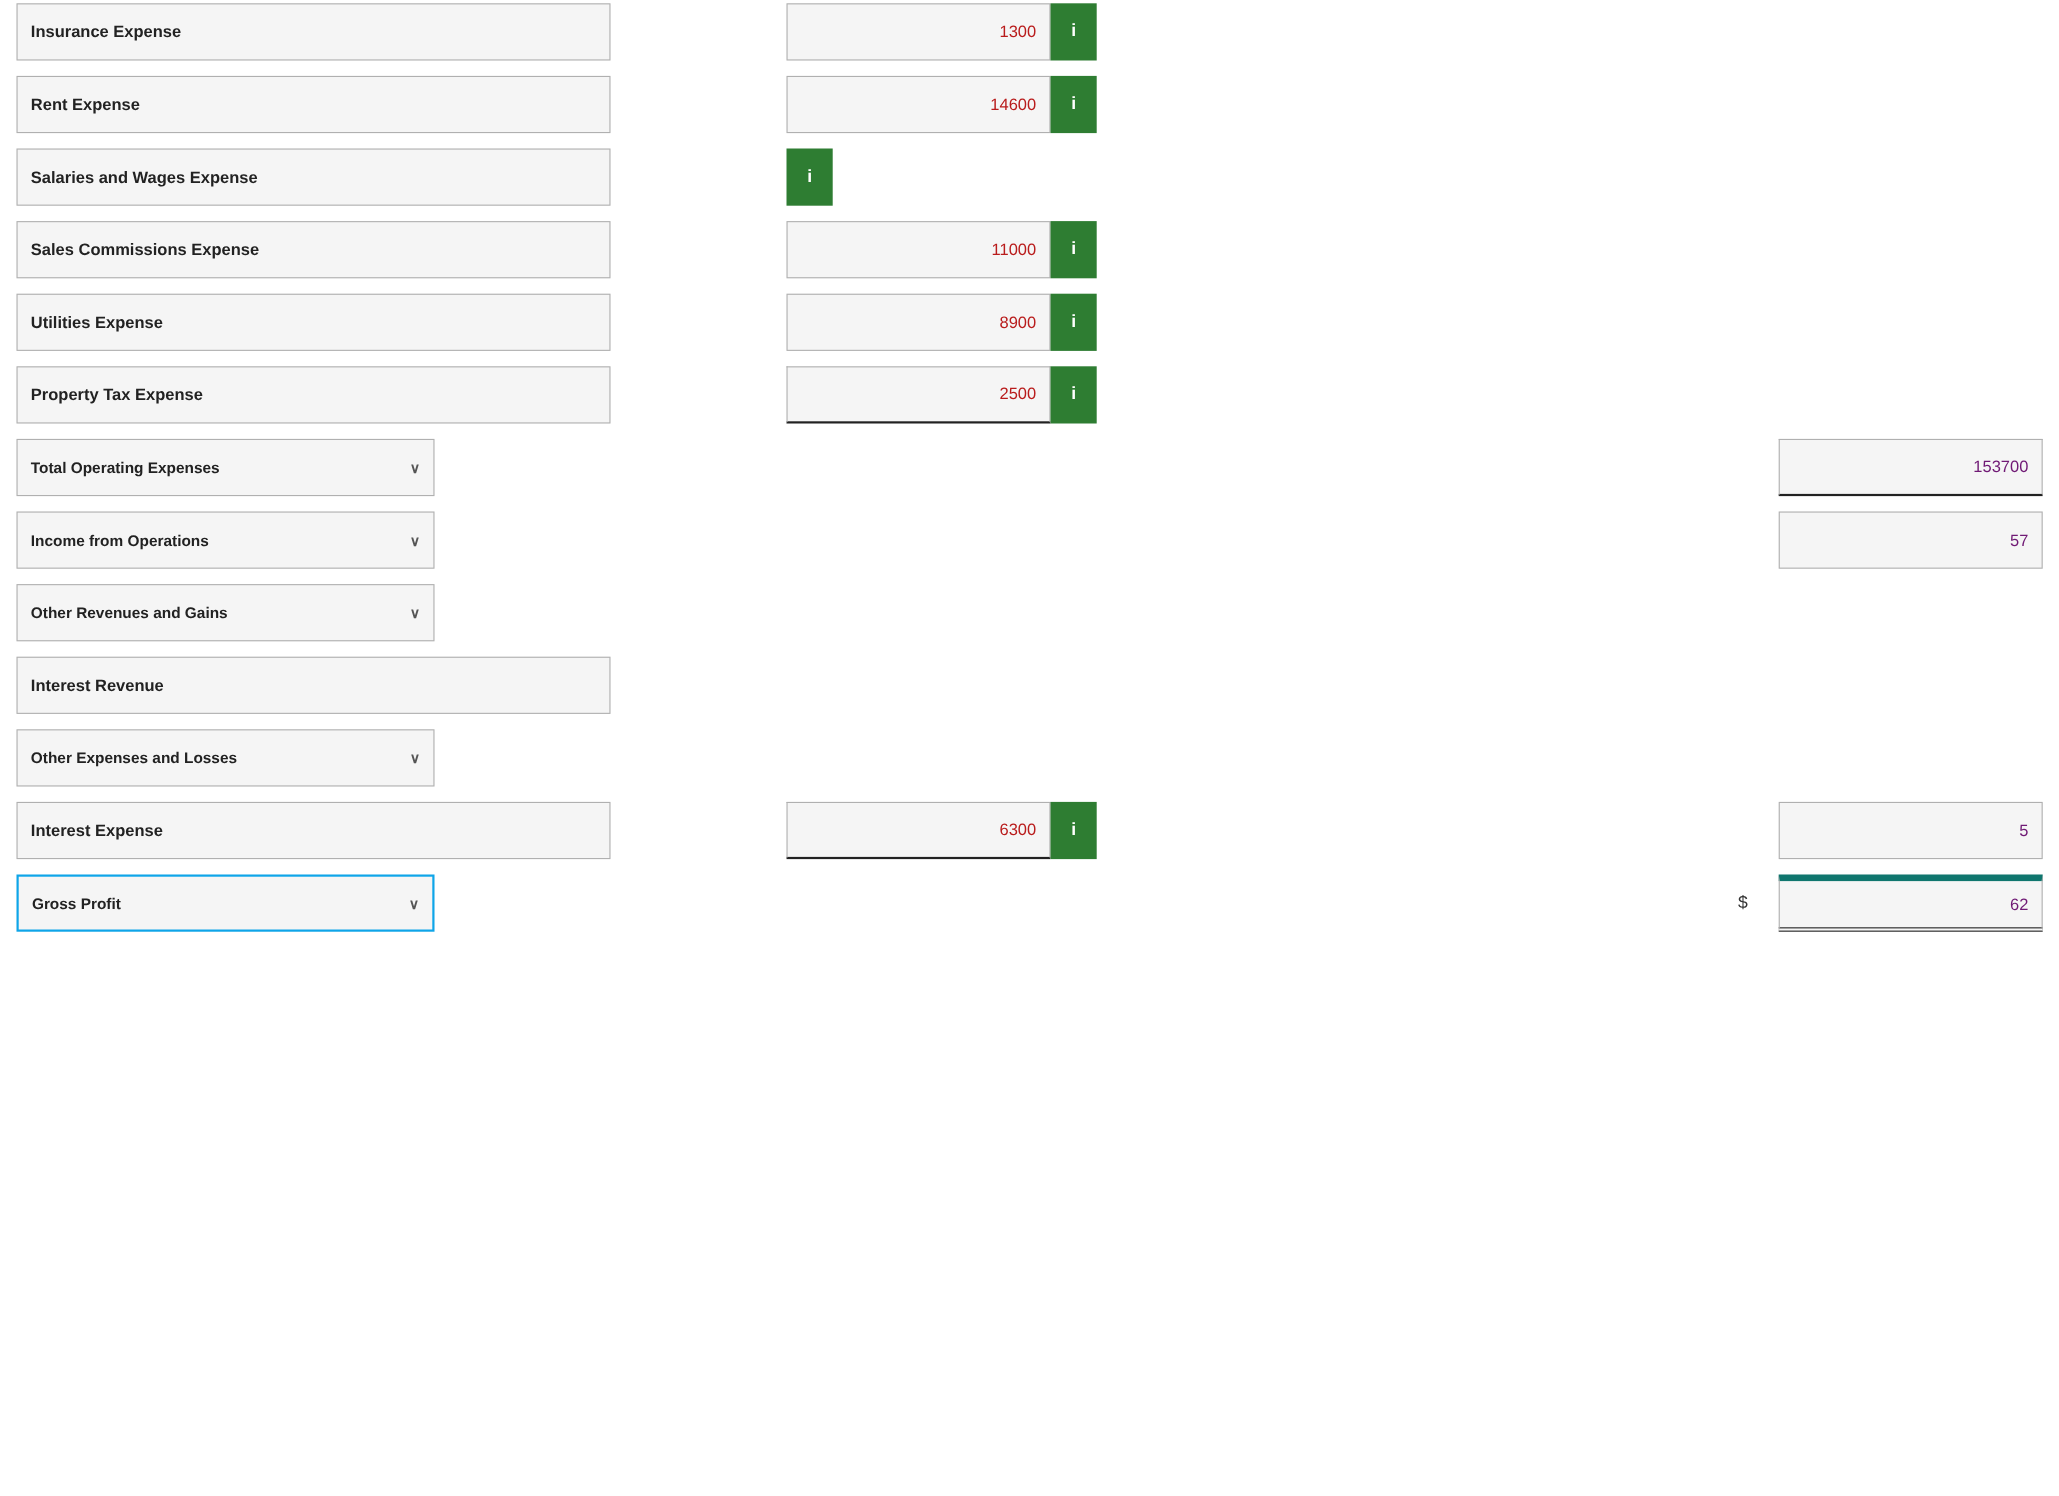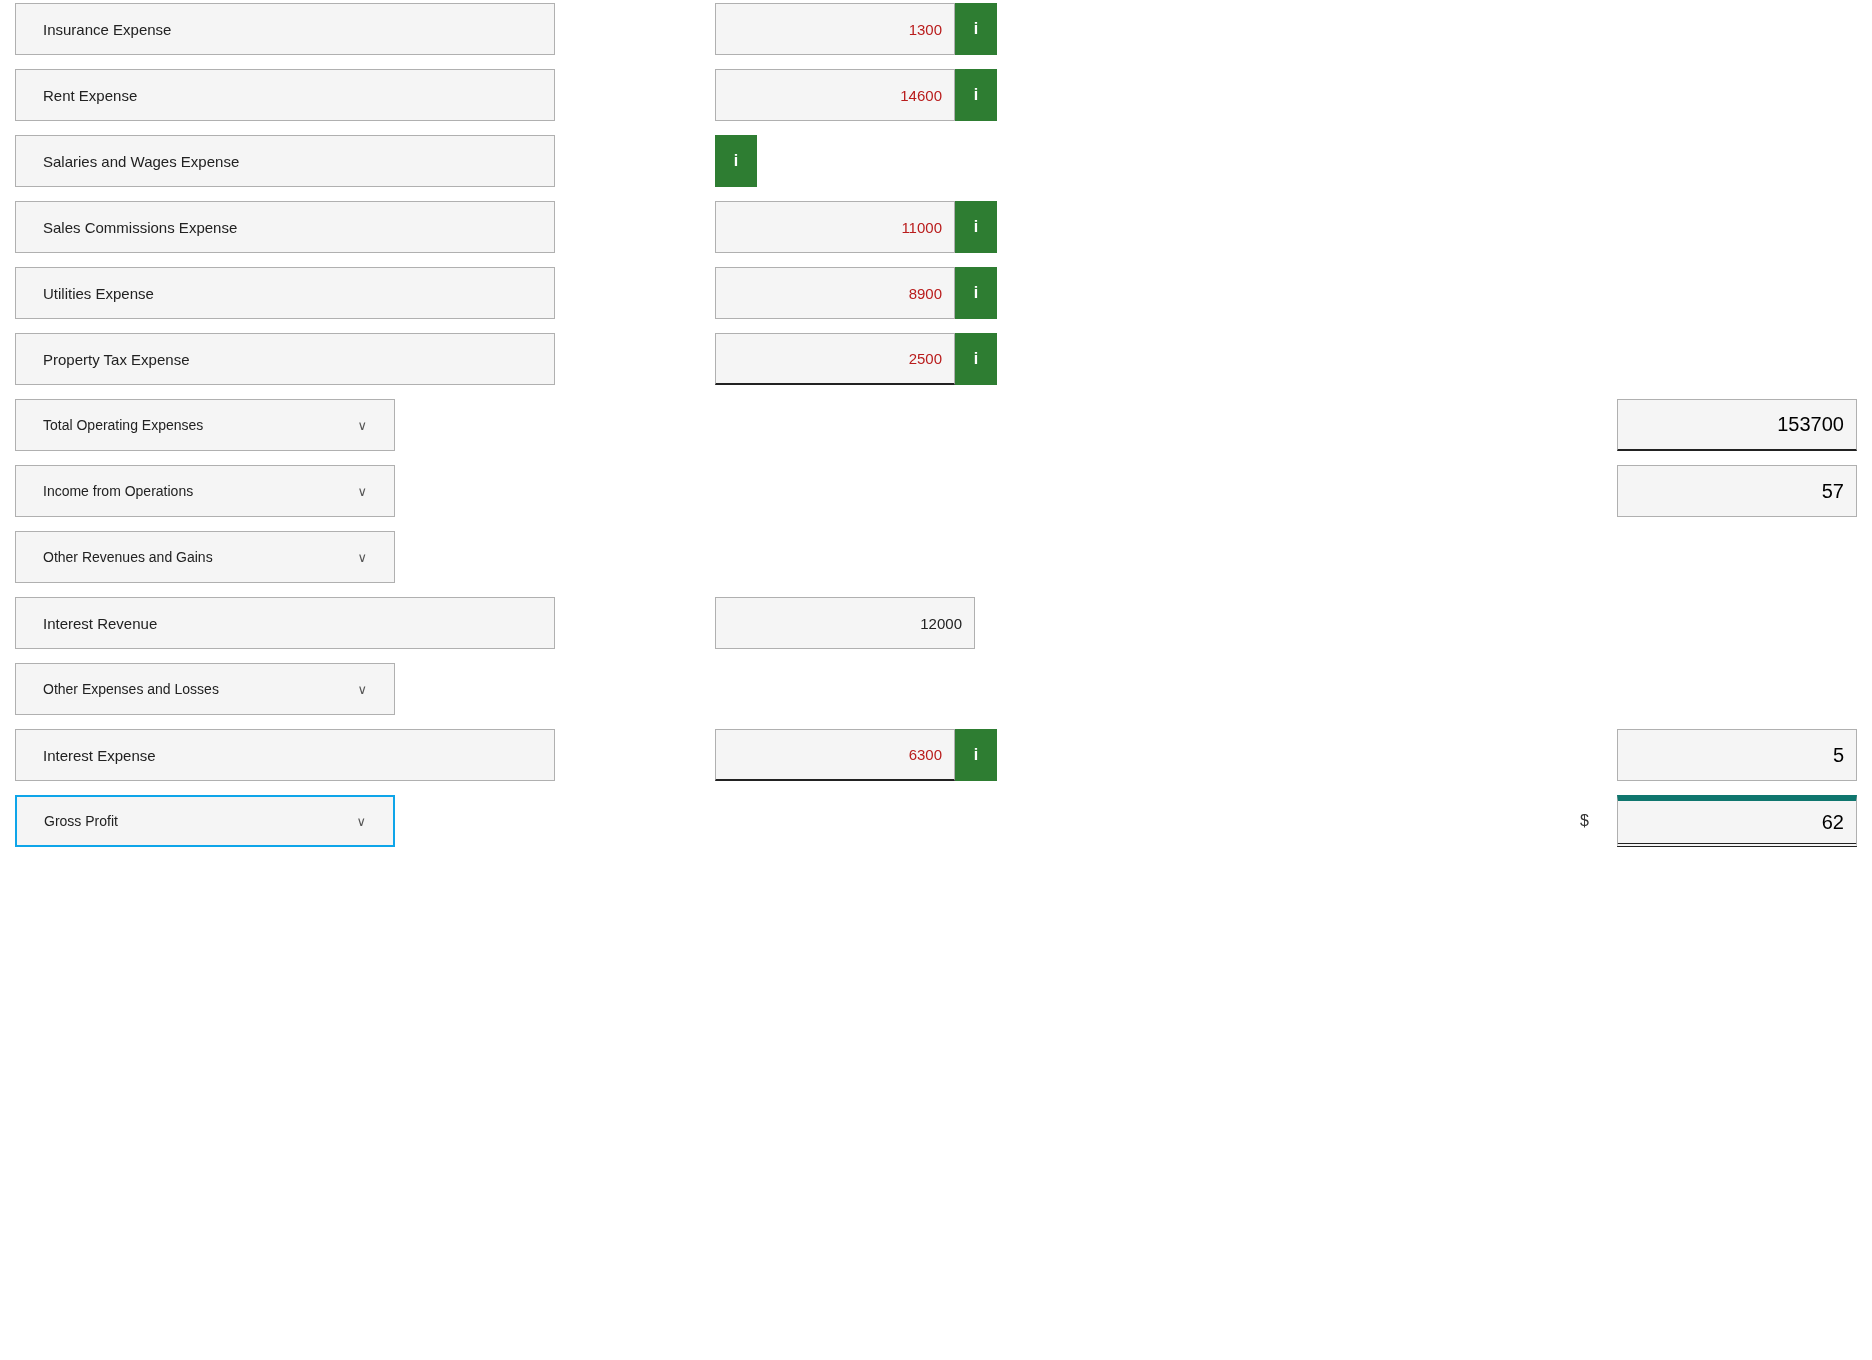--- a/index.html
+++ b/index.html
@@ -21,23 +21,24 @@
       background: #fff;
     }
 
     .label-field {
       width: 540px;
       min-height: 52px;
       border: 1px solid #b0b0b0;
       background: #f5f5f5;
       display: flex;
       align-items: center;
-      padding: 8px 27px;
+      padding: 8px 12px;
       font-size: 15px;
       color: #222;
+      font-weight: bold;
     }
 
     .label-field.dropdown {
       width: 380px;
       background: #f5f5f5;
       border: 1px solid #b0b0b0;
       justify-content: space-between;
       cursor: pointer;
     }
 
@@ -127,22 +128,22 @@
 
     .right-value {
       width: 240px;
       min-height: 52px;
       border: 1px solid #b0b0b0;
       background: #f5f5f5;
       display: flex;
       align-items: center;
       justify-content: flex-end;
       padding: 8px 12px;
-      font-size: 20px;
-      color: #000000;
+      font-size: 15px;
+      color: #701a75;
     }
 
     .section-row {
       display: flex;
       align-items: center;
       min-height: 58px;
       margin-bottom: 8px;
       padding: 0 15px;
     }
   </style>
@@ -263,23 +264,20 @@
     </div>
     <div class="spacer"></div>
   </div>
 
   <div class="section-row">
     <div class="col-left">
       <div class="label-field">
         Interest Revenue
       </div>
     </div>
-    <div style="width:270px;flex-shrink:0;">
-      <div class="mid-value">12000</div>
-    </div>
     <div class="spacer"></div>
   </div>
 
   <div class="section-row">
     <div style="width:700px;flex-shrink:0;">
       <div class="label-field dropdown">
         <span>Other Expenses and Losses</span>
         <span class="chevron">∨</span>
       </div>
     </div>

